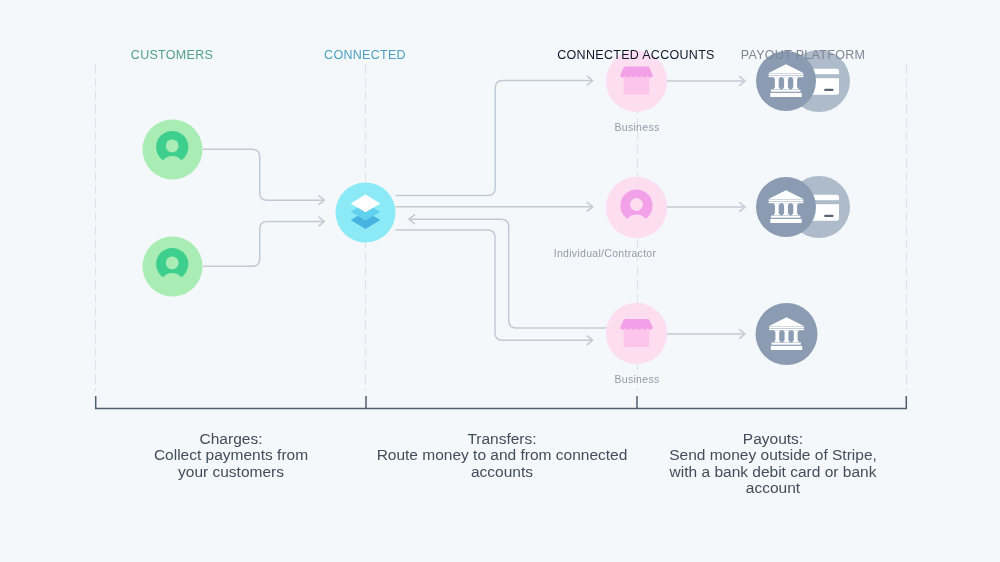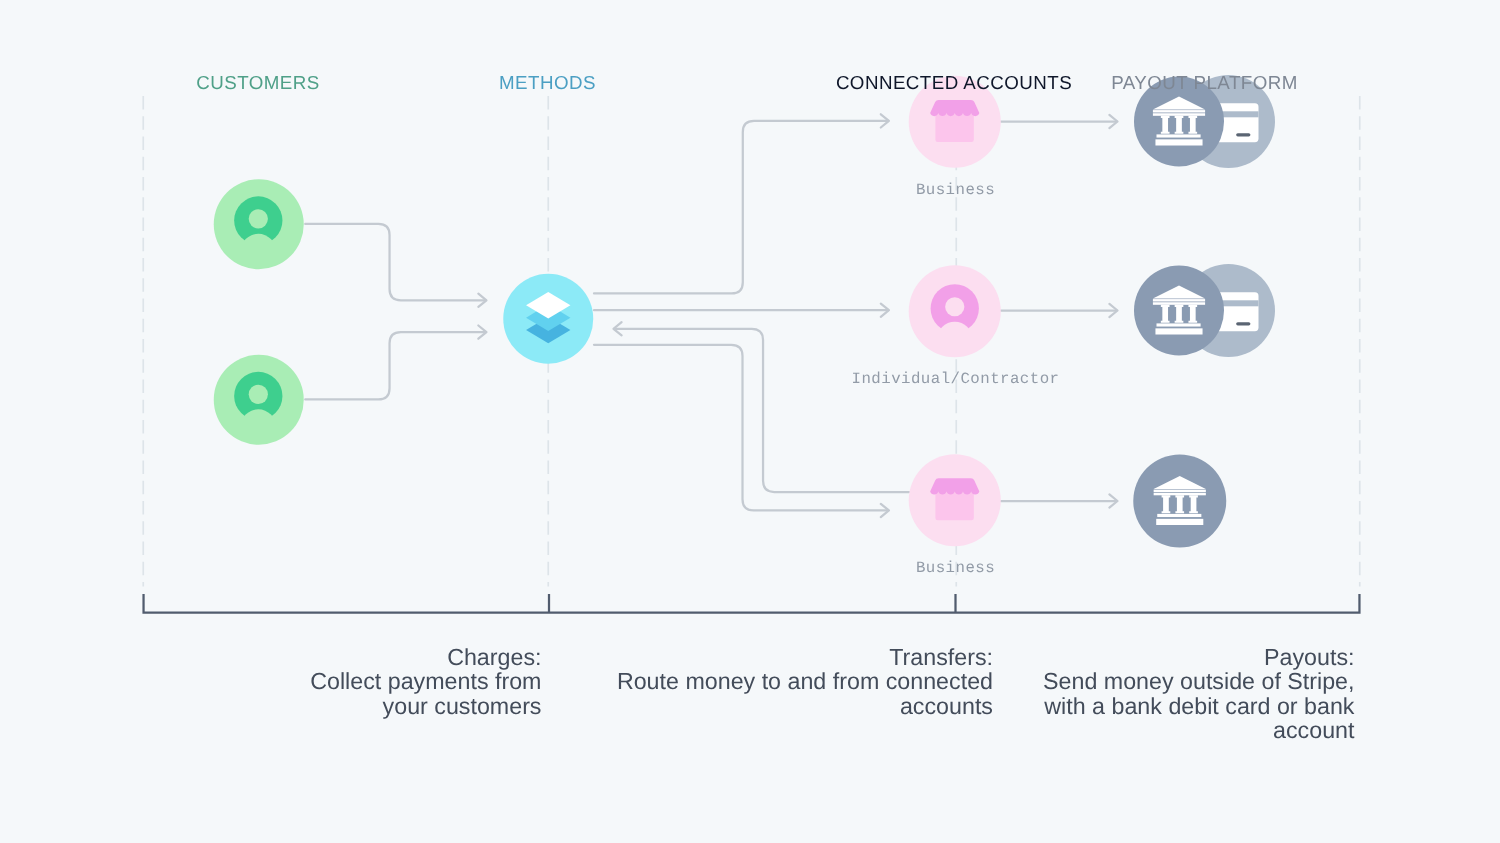--- a/index.html
+++ b/index.html
@@ -19,28 +19,27 @@
     transform:translateX(-50%);
     margin-top:32px;
   }
   .node-label{
     position:absolute;
     font-size:10.5px;
     letter-spacing:0.3px;
     color:#929ba7;
     white-space:nowrap;
     transform:translateX(-50%);
-    font-family:Liberation Mono, monospace;
   }
   .caption{
     position:absolute;
     font-size:15.5px;
     line-height:16.6px;
     color:#434c5a;
-    text-align:right;
+    text-align:center;
     transform:translateX(-50%);
     white-space:pre-line;
   }
 </style>
 </head>
 <body>
 
 <div id="stage">
 <svg id="diagram" width="1000" height="562" viewBox="0 0 1000 562">
   <defs>
@@ -183,26 +182,26 @@
   </g>
 
   <g fill="none" stroke="#515c6e" stroke-width="1.5">
     <path d="M 95.7 396 L 95.7 408.4 L 906.3 408.4 L 906.3 396"></path>
     <path d="M 366 396 L 366 408.4"></path>
     <path d="M 637 396 L 637 408.4"></path>
   </g>
 </svg>
 
 <div class="col-head" style="left:172px;color:#4fa088">CUSTOMERS</div>
-<div class="col-head" style="left:365px;color:#4b9fc3">METHODS</div>
+<div class="col-head" style="left:365px;color:#4b9fc3">CONNECTED</div>
 <div class="col-head" style="left:636px;color:#0f172a">CONNECTED ACCOUNTS</div>
 <div class="col-head" style="left:803px;color:#7e8794">PAYOUT PLATFORM</div>
 
 <div class="node-label" style="left:637px;top:121px">Business</div>
-<div class="node-label" style="left:637px;top:247px">Individual/Contractor</div>
+<div class="node-label" style="left:605px;top:247px">Individual/Contractor</div>
 <div class="node-label" style="left:637px;top:373px">Business</div>
 
 <div class="caption" style="left:231px;top:430.5px;width:260px">Charges:
 Collect payments from
 your customers</div>
 <div class="caption" style="left:502px;top:430.5px;width:320px">Transfers:
 Route money to and from connected
 accounts</div>
 <div class="caption" style="left:773px;top:430.5px;width:260px">Payouts:
 Send money outside of Stripe,

